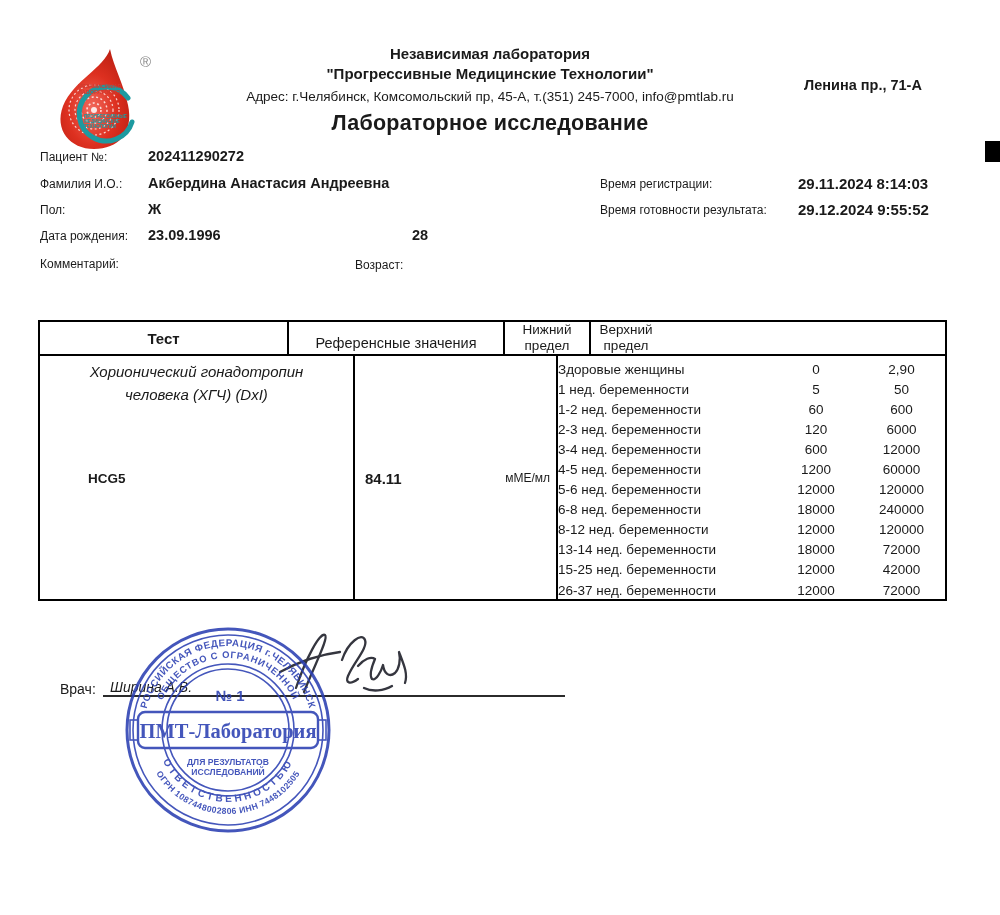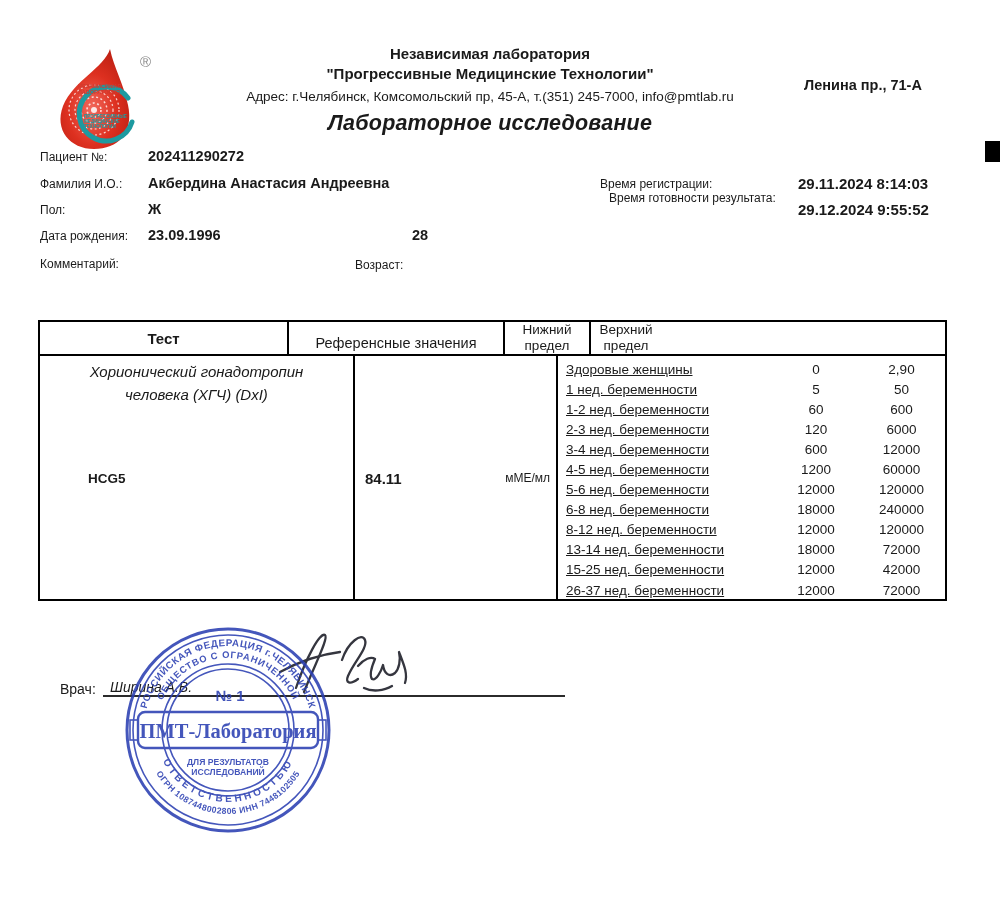--- a/index.html
+++ b/index.html
@@ -3,21 +3,21 @@
 <meta charset="utf-8">
 <style>
   html,body{margin:0;padding:0;background:#ffffff;}
   .page{position:relative;width:1000px;height:915px;background:#fff;overflow:hidden;
         font-family:"Liberation Sans",sans-serif;color:#1a1a1a;}
   .abs{position:absolute;}
   
   .hdr-center{left:190px;top:44px;width:600px;text-align:center;}
   .hdr-line{font-size:15px;font-weight:bold;line-height:20px;}
   .hdr-address{font-size:13.5px;margin-top:5px;}
-  .doc-title{font-size:21.5px;font-weight:bold;margin-top:7px;letter-spacing:.2px;font-style:italic;}
+  .doc-title{font-size:21.5px;font-weight:bold;margin-top:7px;letter-spacing:.2px;}
   .branch{left:804px;top:52px;font-size:14.5px;font-weight:bold;margin-top:25px;}
   
   .lbl{font-size:12px;}
   .val{font-size:14.5px;font-weight:bold;}
   .artifact{left:985px;top:141px;width:15px;height:21px;background:#000;}
   
   .lab-table{left:38px;top:320px;width:909px;height:281px;border:2px solid #000;box-sizing:border-box;}
   .thead{display:flex;height:34px;border-bottom:2px solid #000;box-sizing:border-box;}
   .th{box-sizing:border-box;border-right:2px solid #000;display:flex;align-items:center;
       justify-content:center;text-align:center;}
@@ -30,21 +30,21 @@
   .test-name{position:absolute;left:0;top:5px;width:313px;padding:0 28px;box-sizing:border-box;
              font-style:italic;font-size:15px;line-height:1.5;text-align:center;}
   .test-code{position:absolute;left:8px;top:50%;transform:translateY(-50%);
              font-weight:bold;font-size:13.5px;margin-left:40px;}
   .result-val{position:absolute;left:325px;top:50%;transform:translateY(-50%);
               font-weight:bold;font-size:15px;}
   .result-unit{position:absolute;left:436px;width:74px;top:50%;transform:translateY(-50%);
                font-size:12px;text-align:right;}
   .ref-rows{position:absolute;left:518px;top:3px;width:387px;}
   .ref-row{display:grid;grid-template-columns:216px 84px 87px;height:20.1px;align-items:center;}
-  .ref-label{font-size:13.5px;padding-left:8px;text-decoration:underline;}
+  .ref-label{font-size:13.5px;}
   .ref-num{font-size:13.5px;text-align:center;}
   
   .doctor-lbl{left:60px;top:681px;font-size:14px;}
   .doctor-name{left:110px;top:679px;font-size:14px;font-style:italic;}
   .sig-line{left:103px;top:695px;width:462px;border-top:2px solid #2b2b2b;}
   .sig-svg{left:268px;top:622px;}
   .stamp{left:122px;top:624px;opacity:.88;}
 </style>
 </head>
 <body>
@@ -97,21 +97,21 @@
 
   <div class="abs lbl" style="left:40px;top:229px;">Дата рождения:</div>
   <div class="abs val" style="left:148px;top:227px;">23.09.1996</div>
   <div class="abs lbl" style="left:355px;top:229px;margin-top:29px;">Возраст:</div>
   <div class="abs val" style="left:412px;top:227px;">28</div>
 
   <div class="abs lbl" style="left:40px;top:257px;">Комментарий:</div>
 
   <div class="abs lbl" style="left:600px;top:177px;">Время регистрации:</div>
   <div class="abs val" style="left:798px;top:175px;font-size:15px;">29.11.2024 8:14:03</div>
-  <div class="abs lbl" style="left:600px;top:191px;margin-left:9px;">Время готовности результата:</div>
+  <div class="abs lbl" style="left:600px;top:203px;">Время готовности результата:</div>
   <div class="abs val" style="left:798px;top:201px;font-size:15px;">29.12.2024 9:55:52</div>
 
   <div class="abs artifact"></div>
 
   <div class="abs lab-table">
     <div class="thead">
       <div class="th th-big" style="width:249px;">Тест</div>
       <div class="th th-ref" style="width:216px;">Референсные значения</div>
       <div class="th th-small" style="width:86px;">Нижний предел</div>
       <div class="th th-small" style="width:70px;">Верхний предел</div>

